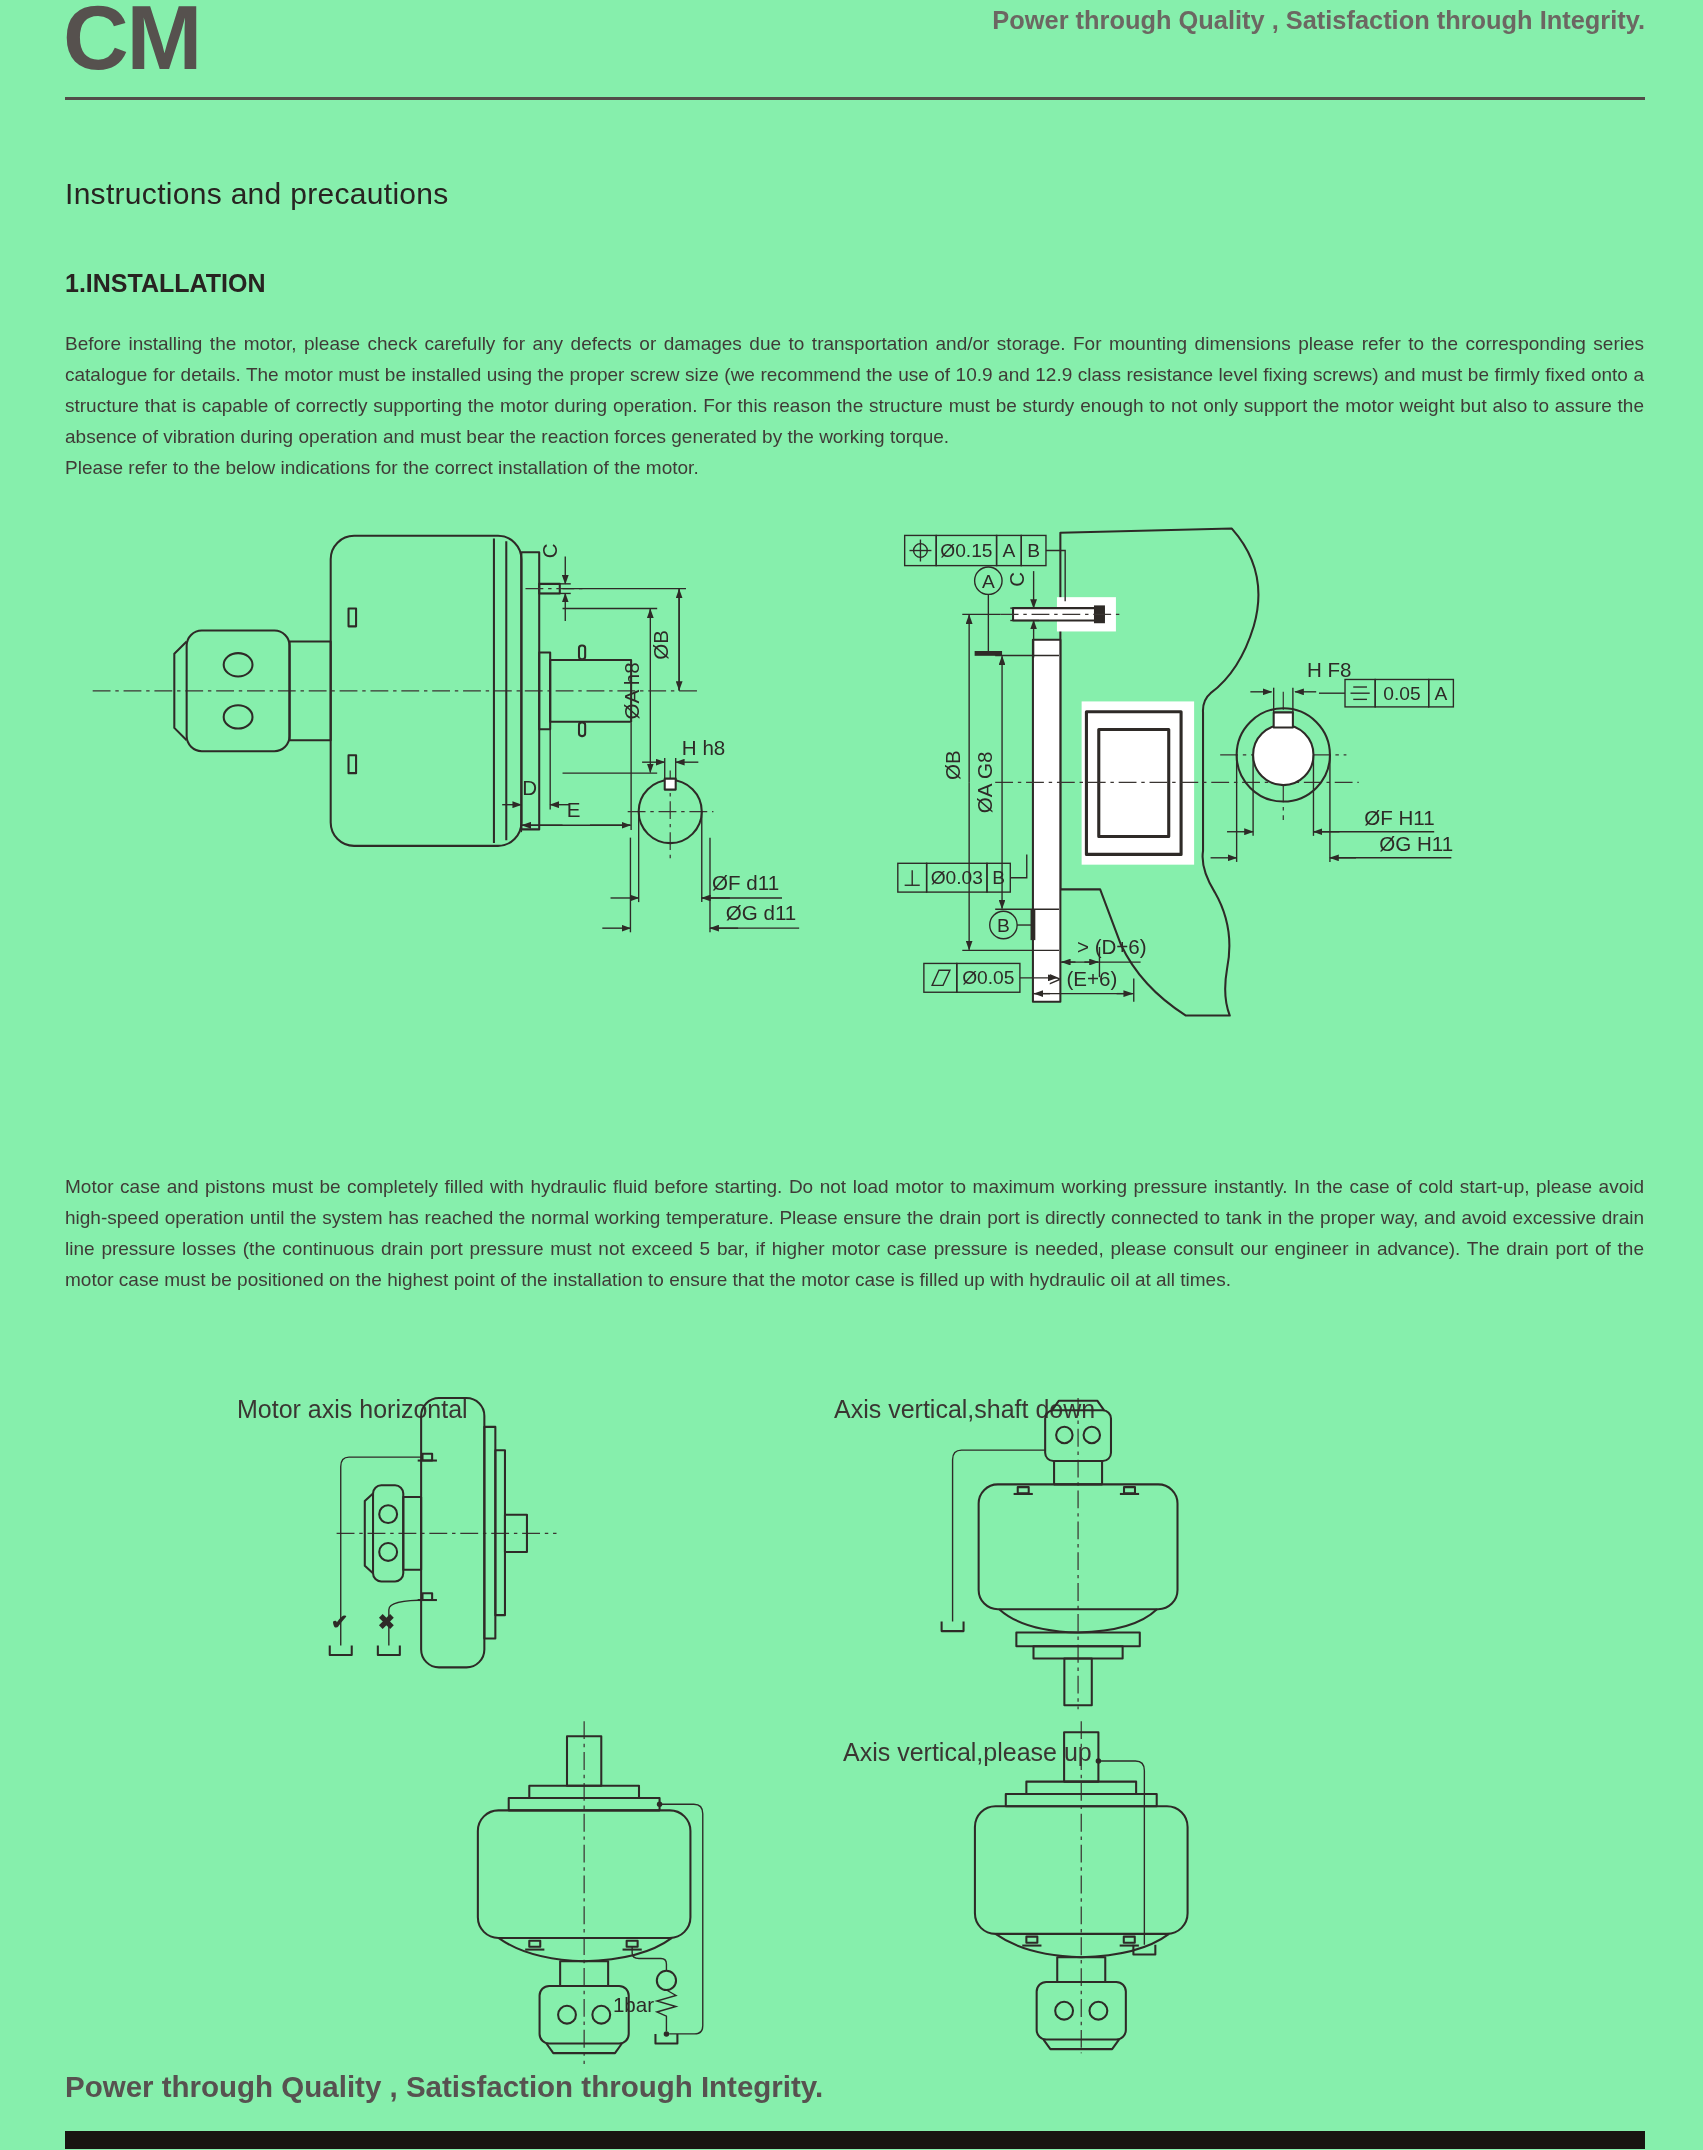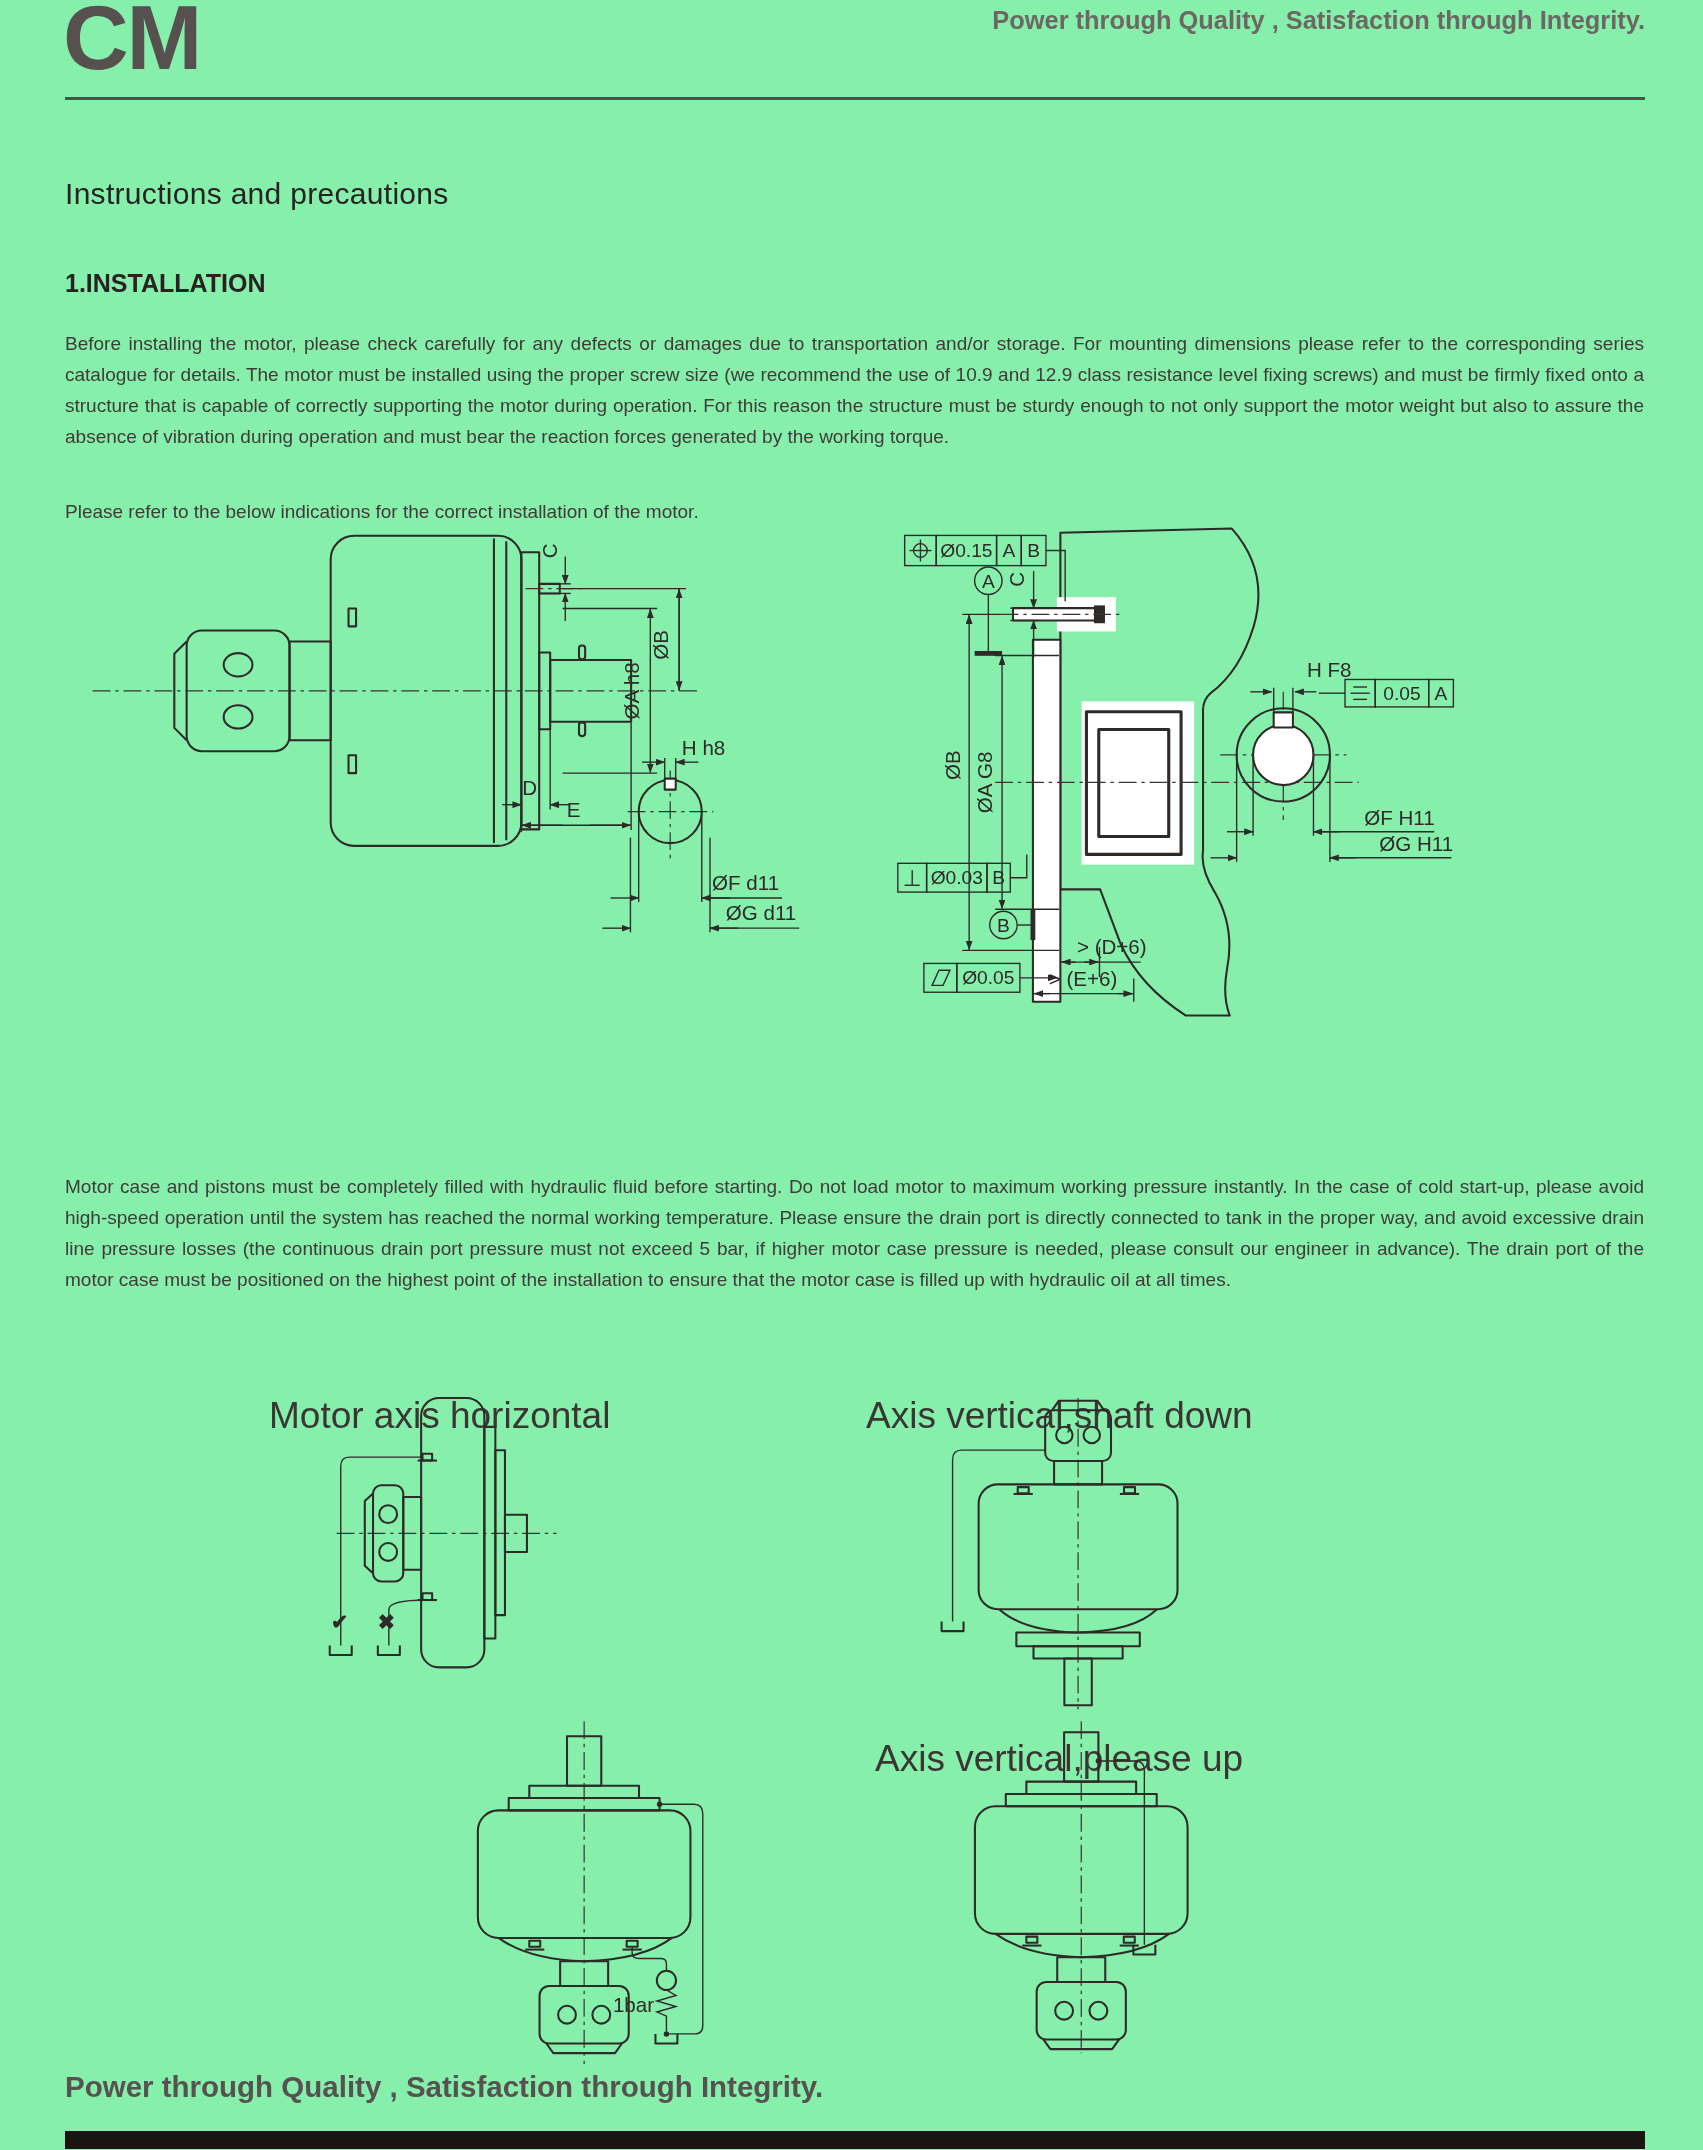--- a/index.html
+++ b/index.html
@@ -12,25 +12,25 @@
   .tagline{font-size:25.4px;font-weight:700;}
   .websites{font-size:22.7px;font-weight:700;margin-top:4.1px;}
   .rule{left:65px;top:97px;width:1580px;height:3.4px;background:#524d49;}
   
   .title{left:65px;top:177px;font-size:30px;font-weight:400;color:#282321;letter-spacing:0.3px;}
   .h-sec{font-size:25px;font-weight:700;color:#282321;}
   .h1{left:65px;top:269px;}
   .h2{left:65px;top:1112px;}
   .para{width:1579px;font-size:19px;line-height:31px;color:#403b37;}
   .para p{margin:0;text-align:justify;}
-  .para p.nojust{text-align:left;margin-top:44px;}
+  .para p.nojust{text-align:left;}
   .p1{left:65px;top:328px;}
   .p2{left:65px;top:1171px;}
   
-  .dlabel{font-size:37px;color:#3a3632;margin-left:32px;}
+  .dlabel{font-size:25px;color:#3a3632;}
   
   .footer-text{left:65px;top:2070px;font-size:29.5px;font-weight:700;color:#575250;}
   .footer-bar{left:65px;top:2131px;width:1580px;height:18px;background:#181512;}
   
   svg{overflow:visible;}
   svg text{font-family:"Liberation Sans",sans-serif;font-size:30px;fill:#2e2a27;}
   svg text.ftext{font-size:28px;}
   .s3{fill:none;stroke:#2e2a27;stroke-width:3;stroke-linejoin:round;}
   .s45{fill:none;stroke:#2e2a27;stroke-width:4.5;stroke-linejoin:round;}
   .dim{fill:none;stroke:#2e2a27;stroke-width:2;}

